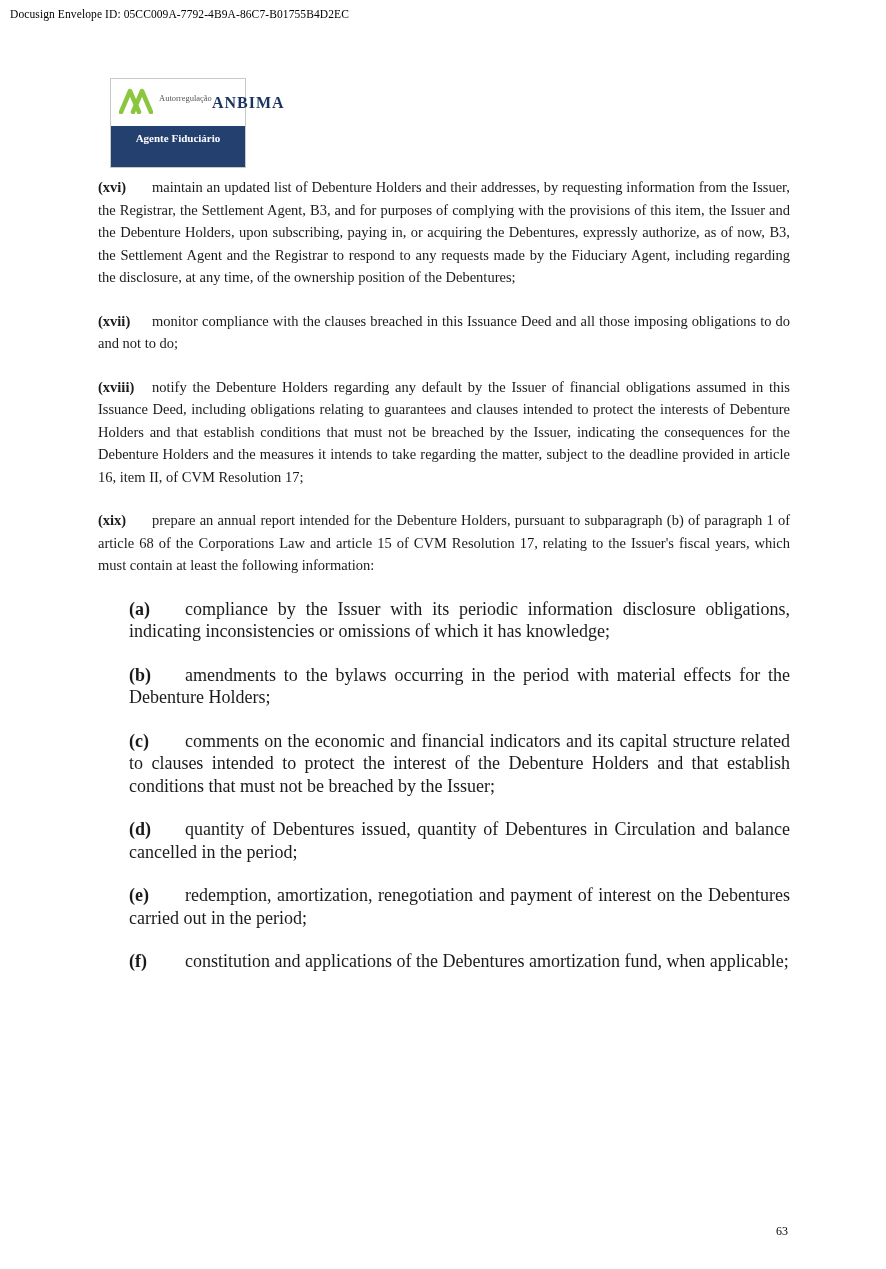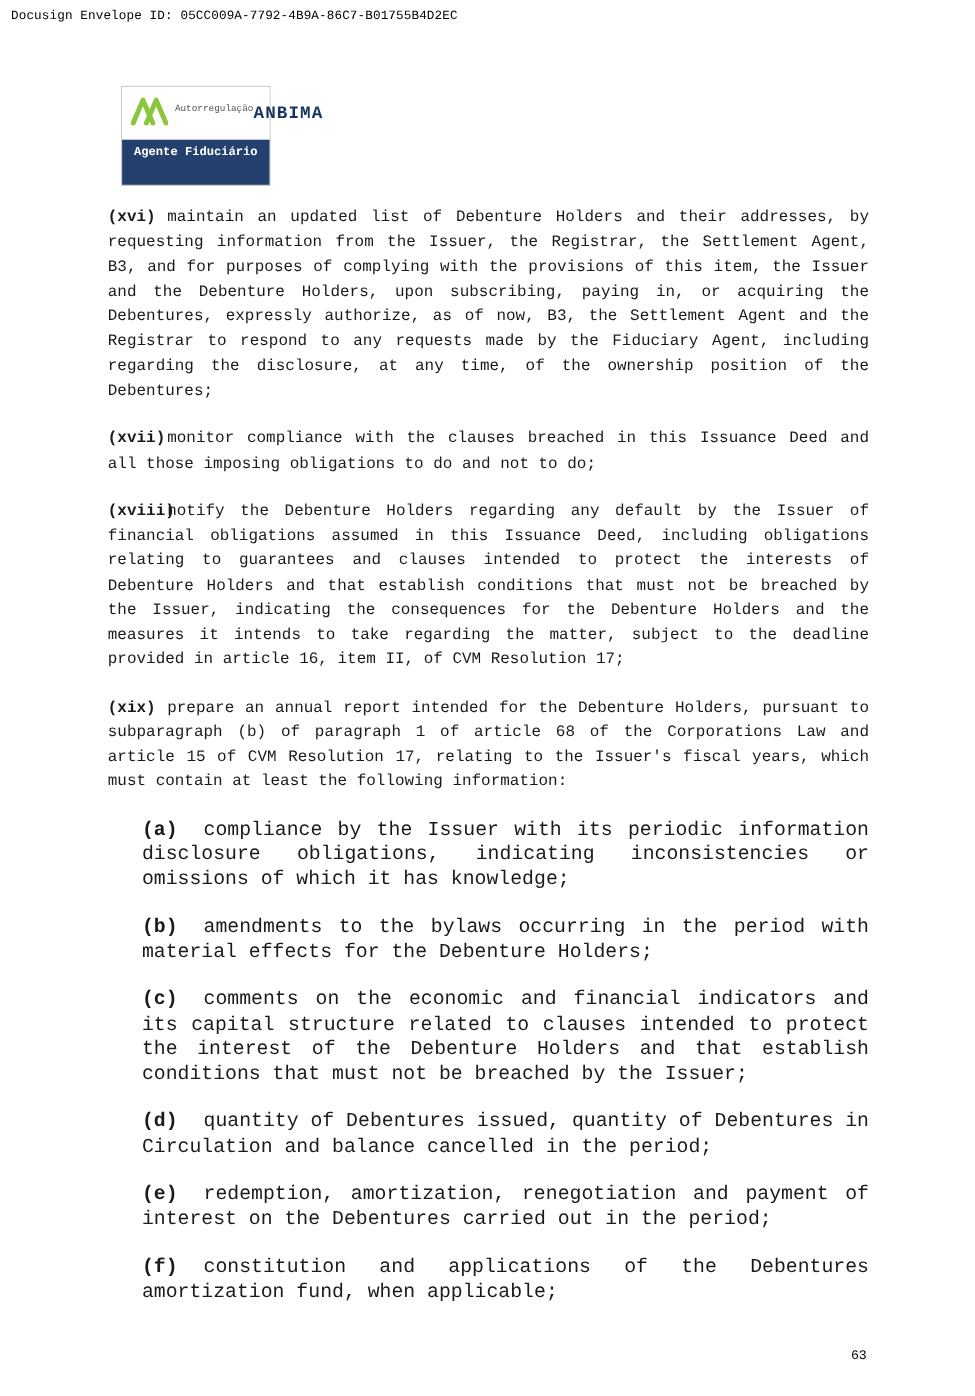--- a/index.html
+++ b/index.html
@@ -1,21 +1,21 @@
 <!DOCTYPE html>
 <html><head>
 <meta charset="utf-8">
 <style>
   html,body { margin:0; padding:0; background:#ffffff; }
   .page {
     position: relative;
     width: 886px;
     height: 1269px;
     background: #ffffff;
-    font-family: Liberation Mono, monospace;
+    font-family: Liberation Serif, serif;
     color: #1a1a1a;
     overflow: hidden;
   }
   .docusign-header {
     position: absolute;
     top: 8px;
     left: 10px;
     font-size: 11.5px;
     color: #000000;
     letter-spacing: 0.1px;
@@ -59,21 +59,21 @@
     padding: 6px 2px 23px 2px;
   }
   
   .content {
     position: absolute;
     top: 176px;
     left: 98px;
     width: 692px;
   }
   .para {
-    margin: 11px 0 21px 0;
+    margin: 0 0 21px 0;
     font-size: 14.5px;
     line-height: 22.5px;
     text-align: justify;
   }
   .para .plabel {
     display: inline-block;
     width: 54px;
     font-weight: bold;
   }
   .subitem {

